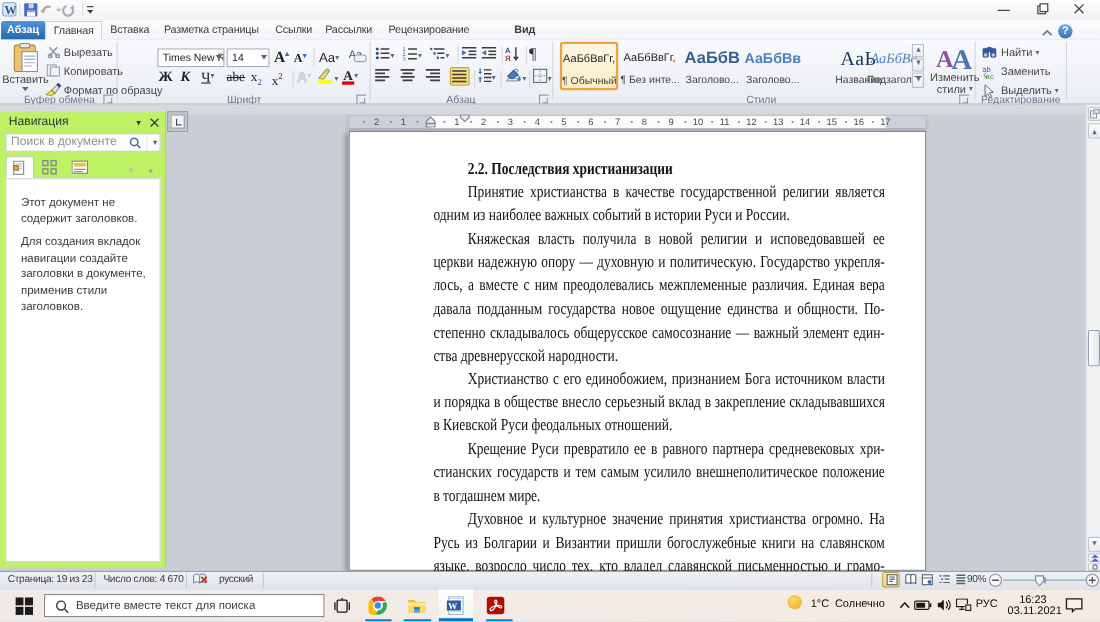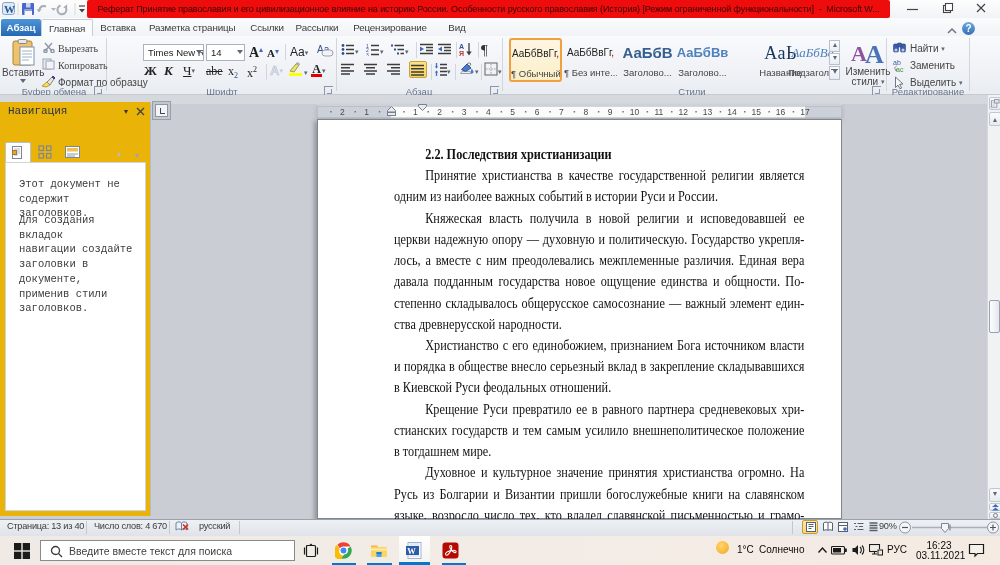--- a/index.html
+++ b/index.html
@@ -14,21 +14,21 @@
 
 #tabrow { left:0; top:18px; width:1000px; height:18px; background:linear-gradient(#fbfcfd,#f1f3f6); }
 .tab { position:absolute; top:19px; height:17px; letter-spacing:-0.15px; font-size:9.8px; color:#3b3b3b; line-height:17px; text-align:center; white-space:nowrap; }
 #tab-file { left:1px; width:40px; background:linear-gradient(#4f94d8,#2568b2); color:#fff; border-radius:2px 2px 0 0; font-weight:bold; font-size:9.8px; letter-spacing:0; }
 #tab-home { left:41px; width:52px; background:#fafbfd; border:1px solid #c9ced6; border-bottom:none; border-radius:2px 2px 0 0; }
 
 
 #ribbon { left:0; top:36px; width:1000px; height:59px; background:linear-gradient(#f9fafc 0%, #f1f3f7 50%, #e9edf2 100%); border-bottom:1px solid #c6cad1; }
 .gsep { position:absolute; top:2px; width:1px; height:53px; background:#d2d6dc; }
 .glabel { position:absolute; top:50.5px; font-size:9.5px; line-height:9px; color:#68758a; text-align:center; }
-.gray { color:#a3aec0;font-family:Liberation Serif, serif; }
+.gray { color:#a3aec0; }
 .btxt { position:absolute; font-size:10px; color:#454545; white-space:nowrap; }
 .combo { position:absolute; height:17px; background:#fff; border:1px solid #aab2bf; font-size:11px; color:#222; line-height:15px; padding-left:4px; white-space:nowrap; overflow:hidden; }
 .combo i { position:absolute; right:1px; top:5px; width:0; height:0; border:3px solid transparent; border-top:4px solid #5a6878; }
 .caret { display:inline-block; width:0; height:0; border:2.5px solid transparent; vertical-align:middle; }
 .caret.up { border-bottom:4px solid #3f6bbf; margin-bottom:7px; }
 .caret.dn { border-top:4px solid #3f6bbf; margin-bottom:0px; }
 .vsep { position:absolute; width:1px; height:16px; background:#d2d6dc; }
 .da { font-size:7px; color:#5a6878; vertical-align:middle; }
 .row2btn { position:absolute; top:26px; height:17px; line-height:16px; color:#222; }
 .pbtn { position:absolute; height:17px; }
@@ -39,21 +39,21 @@
 .stitem .sl { font-size:9.5px; color:#444; margin-top:3px; white-space:nowrap; }
 .stitem.sel1 { border:2px solid #f1a03c; border-radius:3px; background:linear-gradient(#fdf6e3,#fbeec7); top:2px; height:44px; }
 .sgbtn { position:absolute; left:829px; width:11px; height:12px; background:linear-gradient(#fcfdfe,#e8ecf1); border:1px solid #b9c0cb; text-align:center; line-height:8px; }
 .dlg { position:absolute; width:9px; height:9px; border-left:1px solid #8b97a8; border-top:1px solid #8b97a8; }
 .dlg:after { content:""; position:absolute; left:2px; top:2px; width:4px; height:4px; border-right:1.5px solid #8b97a8; border-bottom:1.5px solid #8b97a8; }
 
 
 #main { left:0; top:95px; width:1000px; height:424px; background:#cacdd3; overflow:hidden; }
 
 
-#navpane { left:0; top:7px; width:151px; height:414px; background:#eab308; border-right:1px solid #b6bcc6;font-family:Liberation Mono, monospace; }
+#navpane { left:0; top:7px; width:151px; height:414px; background:#bef264; border-right:1px solid #b6bcc6; }
 #navhead { position:absolute; left:8px; top:3px; font-size:11px; color:#2a3442; }
 #navsearch { position:absolute; left:5px; top:19px; width:141px; height:17px; background:#fff; border:1px solid #c2c8d2; font-size:11px; color:#8a93a1; line-height:15px; padding-left:4px; }
 #navtabs { position:absolute; left:5px; top:40px; width:141px; height:20px; }
 #navwhite { position:absolute; left:5px; top:60px; width:141px; height:349px; background:#fff; border:1px solid #cfd4dc; }
 .navtxt { font-size:10.5px; color:#3c3c3c; line-height:14.7px; }
 
 
 #hruler { left:317px; top:9px; width:525px; height:12px; background:#cdd2da; box-shadow:0 3px 4px rgba(90,95,105,0.3); }
 
 
@@ -78,21 +78,20 @@
 .traytxt { position:absolute; font-size:10px; color:#0a0a0a; white-space:nowrap; }
 .ntab { position:absolute; top:0; width:26px; height:20px; text-align:center; padding-top:3px; }
 .ntab.sel { background:#fff; border:1px solid #b9c0ca; border-bottom:none; border-radius:2px 2px 0 0; }
 .sbtn { position:absolute; left:1px; width:12px; text-align:center; background:linear-gradient(#fafbfc,#e8ebef); border:1px solid #c2c7cf; border-radius:2px; display:flex; align-items:center; justify-content:center; }
 </style>
 </head>
 <body>
 <div id="app">
 
   <div id="titlebar" class="abs"></div>
-  <div id="redtitle" class="abs">Реферат Принятие православия и его цивилизационное влияние на историю России. Особенности русского православия (История) [Режим ограниченной функциональности]&nbsp;&nbsp;-&nbsp;&nbsp;Microsoft W...</div>
   <svg class="abs" style="left:903px;top:0;" width="97" height="18" viewBox="0 0 97 18">
     <path d="M4 9.5h11" stroke="#444" stroke-width="1.2"></path>
     <rect x="40.5" y="5.5" width="7" height="7" fill="none" stroke="#444" stroke-width="1.1"></rect>
     <rect x="42.5" y="3.5" width="7" height="7" fill="#fff" stroke="#444" stroke-width="1.1"></rect>
     <path d="M74 4l8 8M82 4l-8 8" stroke="#444" stroke-width="1.2"></path>
   </svg>
   <div id="qat" class="abs" style="left:0;top:0;width:87px;height:18px;">
     <svg width="87" height="18" viewBox="0 0 87 18">
       <rect x="2.5" y="2.5" width="12" height="12" rx="2" fill="#dce9f7" stroke="#8aa5cc"></rect>
       <text x="4" y="13" font-size="11" font-weight="bold" fill="#2b5797" font-family="Liberation Serif">W</text>
@@ -119,21 +118,21 @@
   <div class="abs" style="left:962px;top:22px;width:13px;height:13px;border-radius:50%;background:linear-gradient(#6fa7e0,#3571b8);color:#fff;font-size:10px;font-weight:bold;text-align:center;line-height:13px;z-index:5;">?</div>
 
   <div id="tabrow" class="abs"></div>
   <div id="tab-file" class="tab">Абзац</div>
   <div id="tab-home" class="tab">Главная</div>
   <div class="tab" style="left:97px;width:42px;">Вставка</div>
   <div class="tab" style="left:149px;width:86px;">Разметка страницы</div>
   <div class="tab" style="left:249px;width:36px;">Ссылки</div>
   <div class="tab" style="left:295px;width:44px;">Рассылки</div>
   <div class="tab" style="left:352px;width:76px;">Рецензирование</div>
-  <div class="tab" style="left:444px;width:26px;">Вид</div>
+  <div class="tab" style="left:464px;width:26px;font-weight:bold;">Вид</div>
 
   <div id="ribbon" class="abs"></div>
   <div id="ribbon-content" class="abs" style="left:0;top:36px;width:1000px;height:59px;">
     <div class="gsep" style="left:106px"></div>
     <div class="gsep" style="left:336px"></div>
     <div class="gsep" style="left:502px"></div>
     <div class="gsep" style="left:886px"></div>
     <div class="gsep" style="left:969px"></div>
 
     <svg class="abs" style="left:11px;top:3px" width="24" height="28" viewBox="0 0 24 28">
@@ -353,20 +352,28 @@
   </div>
 
   <div id="main" class="abs">
       <div class="abs" style="left:0;top:0;width:1000px;height:9px;background:#d5d8dd;"></div>
     <div id="navpane" class="abs">
       <div id="navhead">Навигация</div>
       <b class="caret dn" style="position:absolute;left:124px;top:8px;border-top-color:#333;"></b>
       <svg style="position:absolute;left:136px;top:5px;" width="9" height="9" viewBox="0 0 9 9">
           <path d="M1 1l7 7M8 1l-7 7" stroke="#444" stroke-width="1.4"></path>
         </svg>
+      <div id="navsearch">Поиск в документе
+        <svg style="position:absolute;right:16px;top:2px;" width="12" height="12" viewBox="0 0 12 12">
+            <circle cx="5" cy="5" r="3.4" fill="none" stroke="#3a6ea5" stroke-width="1.4"></circle>
+            <path d="M7.6 7.6l3 3" stroke="#3a6ea5" stroke-width="1.4"></path>
+          </svg>
+        <span style="position:absolute;right:11px;top:0;width:1px;height:15px;background:#dfe3e9;"></span>
+        <b class="caret dn" style="position:absolute;right:2px;top:6px;border-top-color:#5a6878;"></b>
+      </div>
       <div id="navtabs">
         <div class="ntab sel" style="left:0px;"><svg width="14" height="14" viewBox="0 0 14 14">
               <rect x="1.5" y="0.5" width="9" height="12" fill="#fff" stroke="#7c8796"></rect>
               <path d="M3 3h6M3 5h6M3 7h6M3 9h4" stroke="#9fb0c4" stroke-width="0.8"></path>
               <rect x="1.5" y="4.5" width="4" height="4" fill="#e7a33c" stroke="#a8752a"></rect>
             </svg></div>
         <div class="ntab" style="left:27px;"><svg width="14" height="14" viewBox="0 0 14 14">
               <g fill="none" stroke="#7c8796" stroke-width="1.2">
                 <rect x="1" y="1" width="4.5" height="4.5"></rect>
                 <rect x="8.5" y="1" width="4.5" height="4.5"></rect>
@@ -492,21 +499,21 @@
             </g>
           </svg>
         </div>
       <div class="sbtn" style="top:417px;height:7px;">
           <div style="width:5px;height:5px;border-radius:50%;border:1.5px solid #6f7a89;margin:0 auto;"></div>
         </div>
     </div>
   </div>
 
   <div id="statusbar" class="abs"></div>
-  <div class="stxt" style="left:7px;top:521px;">Страница: 13 из 40</div>
+  <div class="stxt" style="left:7px;top:521px;">Страница: 19 из 23</div>
   <div class="ssep" style="left:86px;top:521px;"></div>
   <div class="stxt" style="left:94px;top:521px;">Число слов: 4 670</div>
   <div class="ssep" style="left:169px;top:521px;"></div>
   <div class="stxt" style="left:199px;top:521px;">русский</div>
   <div class="ssep" style="left:239px;top:521px;"></div>
   <svg class="abs" style="left:174px;top:520px;" width="16" height="14" viewBox="0 0 16 14">
     <path d="M2 3 C4 1.5 6 1.5 7.5 3 C9 1.5 11 1.5 13 3 V10 C11 8.5 9 8.5 7.5 10 C6 8.5 4 8.5 2 10 Z" fill="#eef2f8" stroke="#5b759c" stroke-width="0.9"></path>
     <path d="M7.5 3v7" stroke="#5b759c" stroke-width="0.9"></path>
     <path d="M9 4.5l5 5M14 4.5l-5 5" stroke="#d42b1e" stroke-width="1.6"></path>
   </svg>

